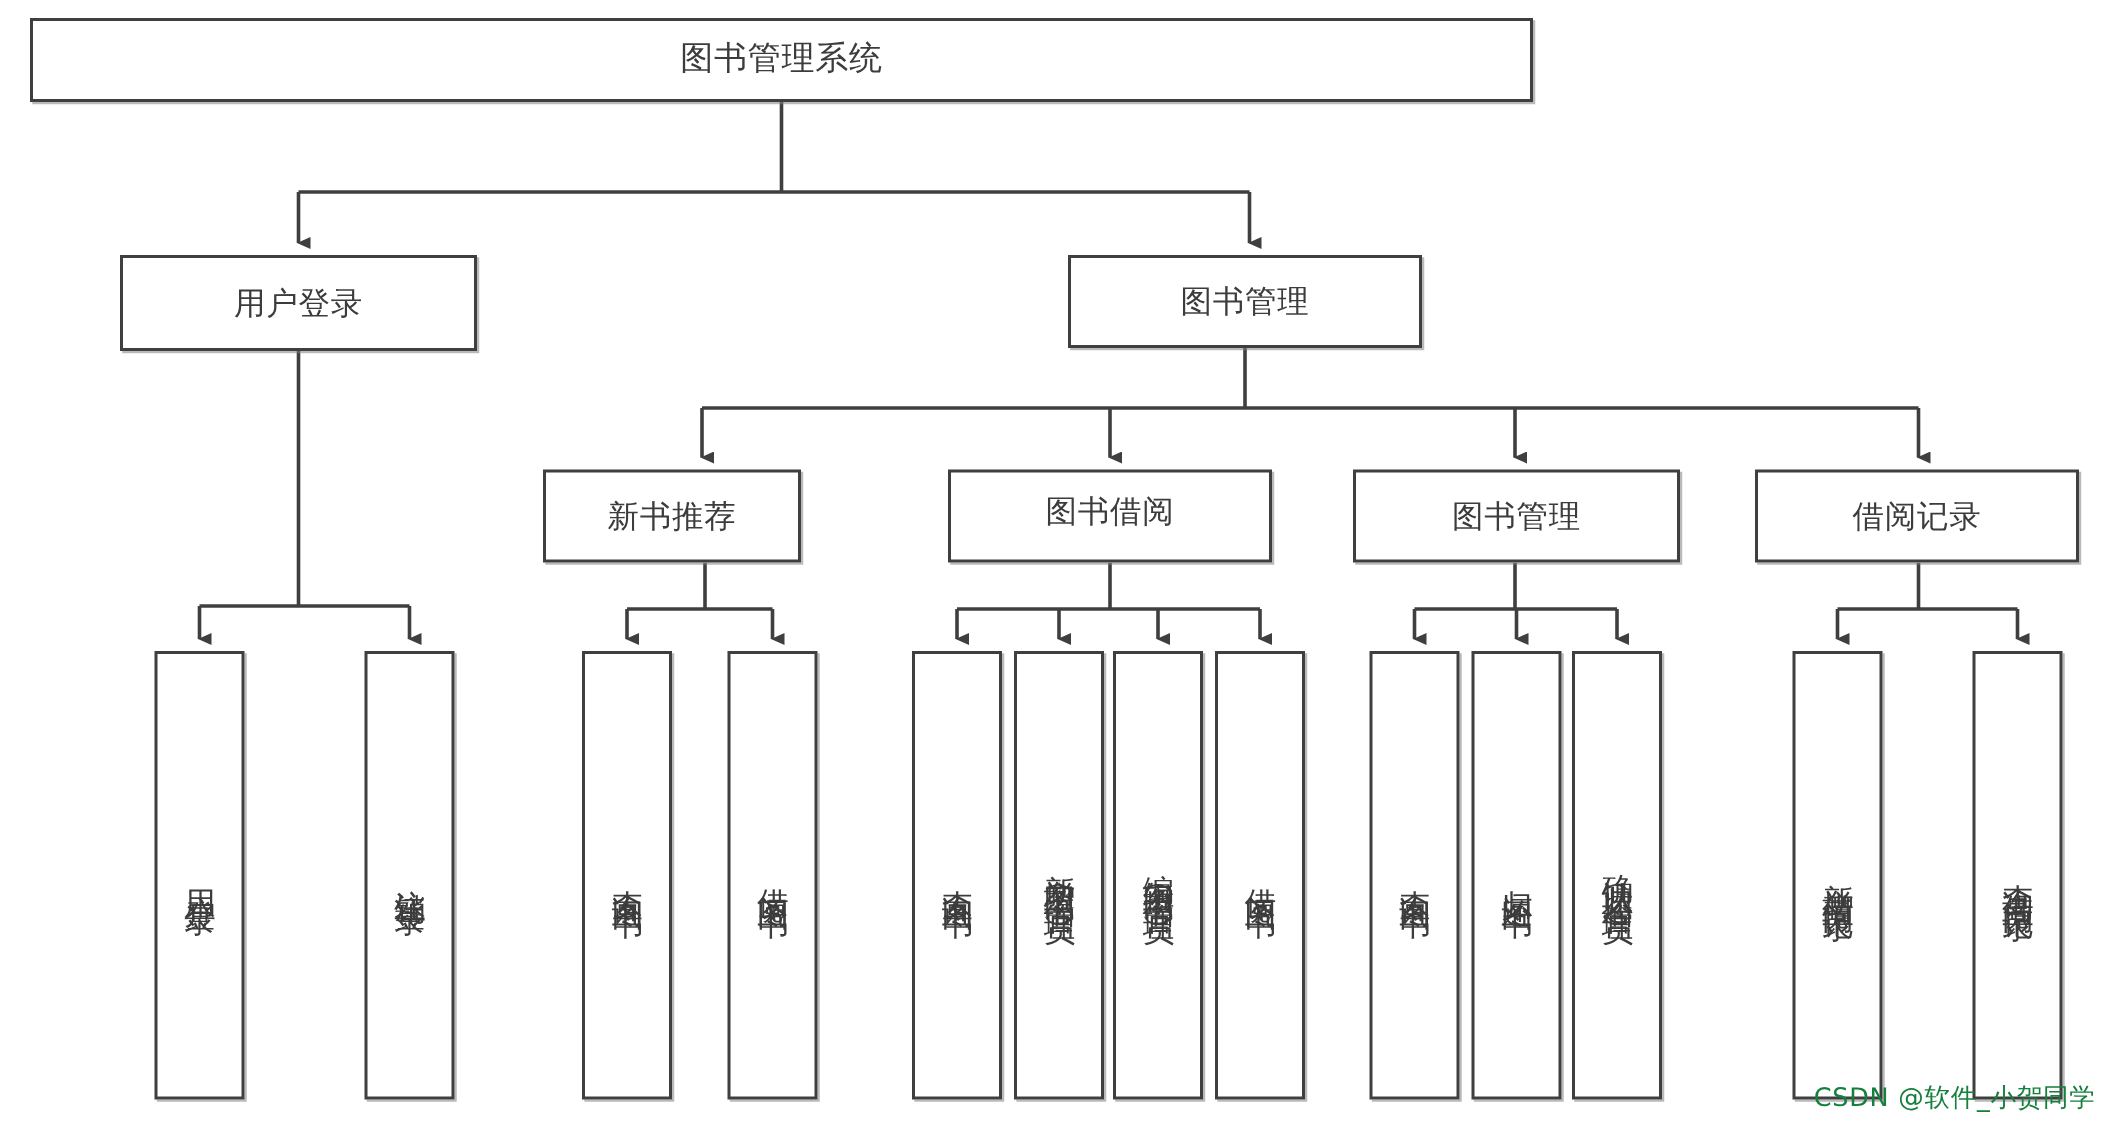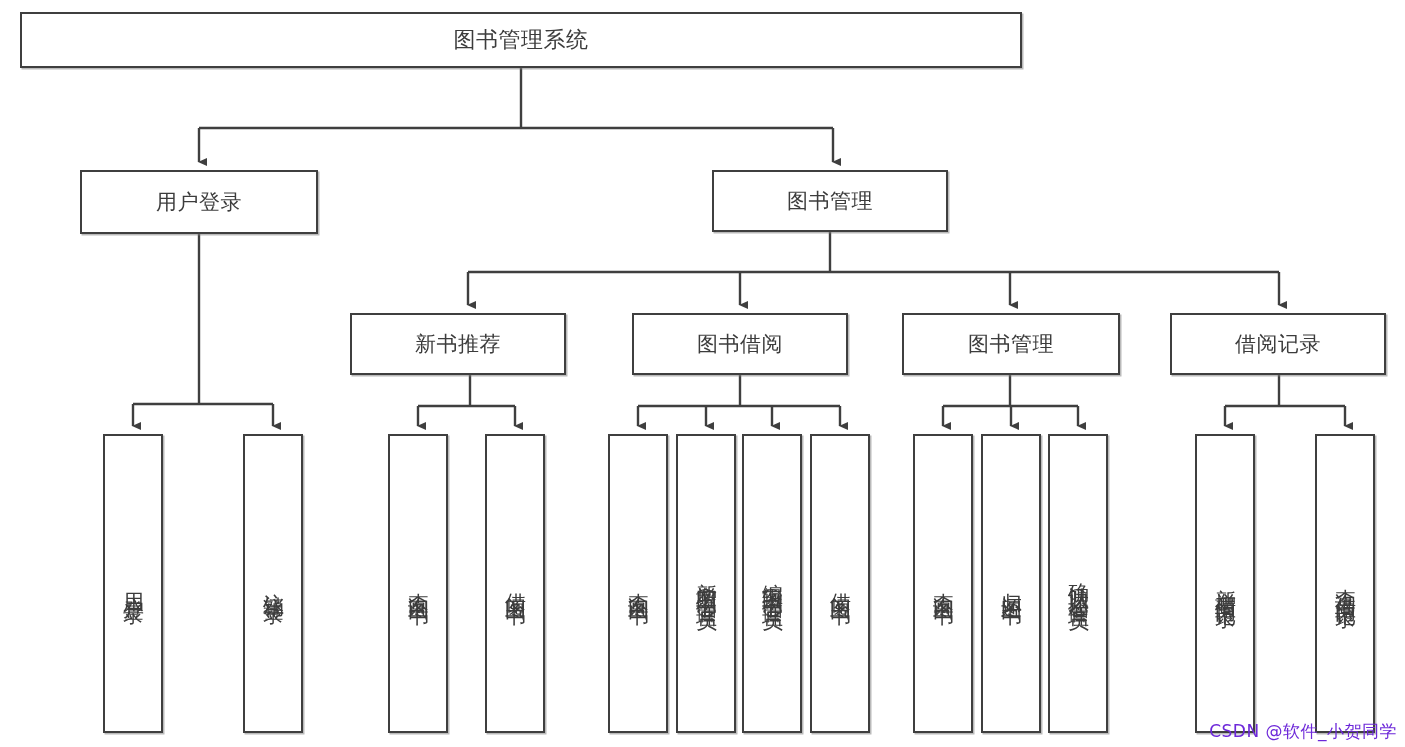--- a/index.html
+++ b/index.html
@@ -52,21 +52,21 @@
     letter-spacing: 4px;
     font-size: 21px;
     white-space: nowrap;
   }
   .node.root .label { font-size: 22px; }
   #watermark {
     position: absolute;
     right: 8px;
     bottom: 4px;
     font-size: 17px;
-    color: #6d28d9;
+    color: #15803d;
     letter-spacing: 0.5px;
     z-index: 5;
     white-space: nowrap;
     font-family: "DejaVu Sans", "Liberation Sans", sans-serif;
   }
 </style>
 </head>
 <body>
 
 <div id="canvas">
@@ -125,24 +125,24 @@
     <span class="label">图书管理系统</span>
   </div>
 
   <div class="node" style="left: 80px; top: 170px; width: 238px; height: 64px;">
     <span class="label">用户登录</span>
   </div>
   <div class="node" style="left: 712px; top: 170px; width: 236px; height: 62px;">
     <span class="label">图书管理</span>
   </div>
 
-  <div class="node" style="left: 350px; top: 313px; width: 216px; height: 62px;">
+  <div class="node" style="left: 362px; top: 313px; width: 172px; height: 62px;">
     <span class="label">新书推荐</span>
   </div>
-  <div class="node" style="left: 632px; top: 313px; width: 216px; height: 62px;">
+  <div class="node" style="left: 632px; top: 313px; width: 216px; height: 62px; font-family: Liberation Mono, monospace;">
     <span class="label">图书借阅</span>
   </div>
   <div class="node" style="left: 902px; top: 313px; width: 218px; height: 62px;">
     <span class="label">图书管理</span>
   </div>
   <div class="node" style="left: 1170px; top: 313px; width: 216px; height: 62px;">
     <span class="label">借阅记录</span>
   </div>
 
   <div class="node vertical" style="left: 103px; top: 434px; width: 60px; height: 299px;">

